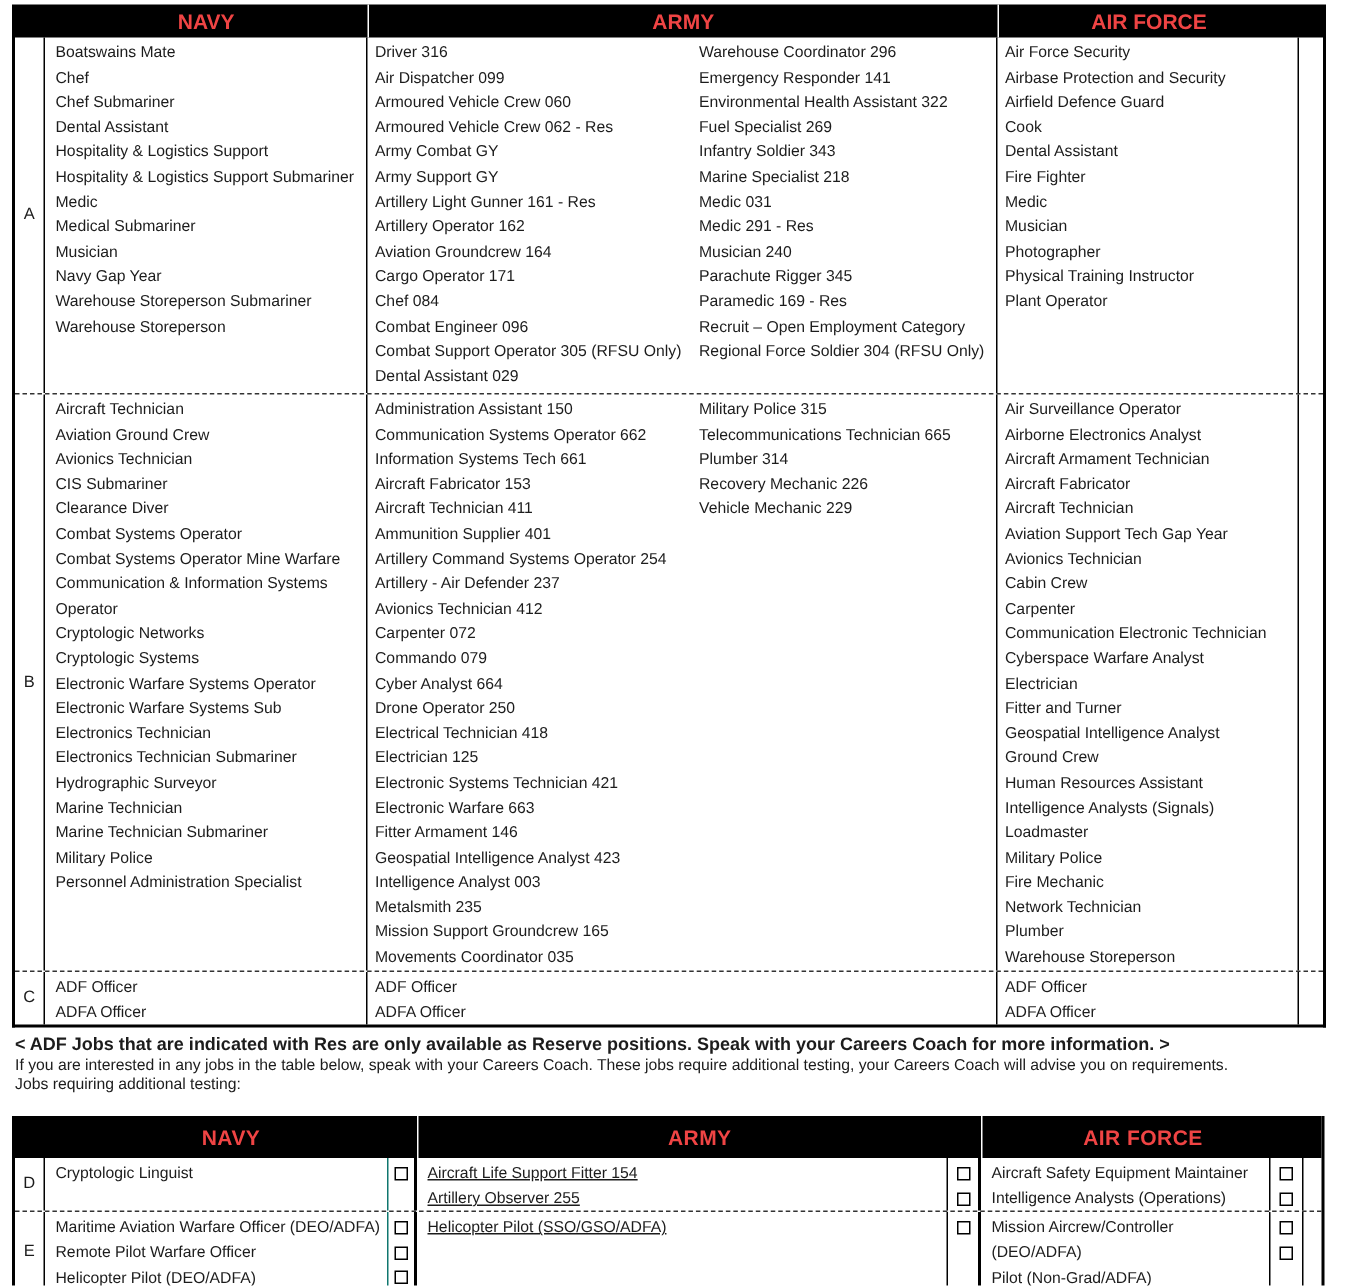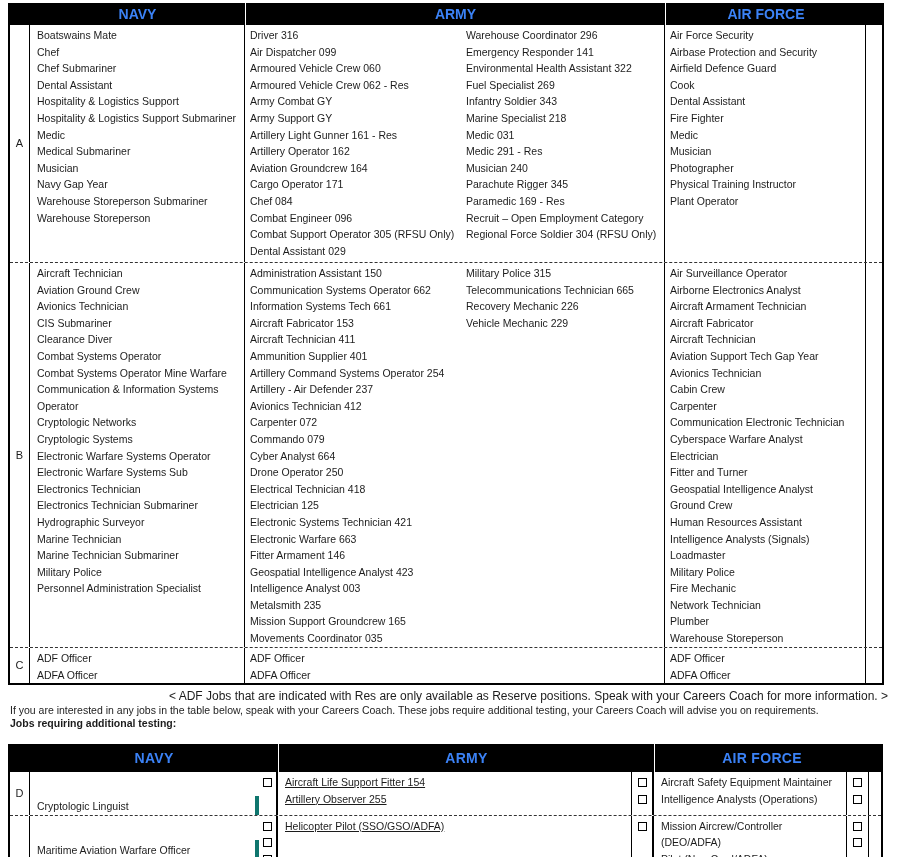--- a/index.html
+++ b/index.html
@@ -10,21 +10,21 @@
     -webkit-font-smoothing:antialiased;
   }
   .sheet{position:relative;width:898px;height:857px;}
 
   
   .jobs-table{margin-left:8px;border:2px solid #000;border-top:none;box-sizing:border-box;background:#fff;}
   .jobs-table *{box-sizing:border-box;}
   .top-table{margin-top:3px;width:876px;}
   .bottom-table{width:875px;}
 
-  .thead{display:flex;background:#000;color:#3b82f6;font-weight:bold;align-items:center;text-align:center;}
+  .thead{display:flex;background:#000;color:#ef4444;font-weight:bold;align-items:center;text-align:center;}
   .top-table .thead{height:22px;font-size:14px;}
   .bottom-table .thead{height:28px;font-size:14px;letter-spacing:.3px;}
   .h-seg{height:100%;display:flex;align-items:center;justify-content:center;}
   .h-div{border-left:1px solid #fff;}
 
   
   .t-label{width:20px;}
   .t-navy{width:215px;}
   .t-army{width:420px;}
   .t-af{width:201px;}
@@ -41,34 +41,34 @@
   .army-sub2{flex:1;}
   .af-cell{width:201px;border-right:1px solid #000;padding:2px 4px 0 5px;}
   .spacer-cell{flex:1;}
   .row-a{min-height:237px;}
   .row-b{min-height:385px;}
   .row-c{min-height:33px;}
   .job-item{white-space:normal;}
 
   
   .notes{padding:4px 10px 0 10px;}
-  .reserve-note{font-weight:normal;font-size:12px;text-align:right;margin:0 0 1px 0;}
+  .reserve-note{font-weight:bold;font-size:12px;text-align:left;margin:0 0 1px 0;}
   .testing-info{font-size:10.5px;margin:0;}
-  .testing-heading{font-size:10.5px;font-weight:bold;margin:1px 0 0 0;}
+  .testing-heading{font-size:10.5px;font-weight:normal;margin:1px 0 0 0;}
 
   
   .bottom-table{margin-top:15px;}
   .b-label{width:20px;}
   .b-navy{width:248px;}
   .b-army{width:376px;}
   .b-af{width:215px;}
   .b-spacer{flex:1;}
 
   .bcell-text{font-size:10.5px;line-height:16.6px;padding:2px 4px 0 7px;}
-  .btxt-navy{width:229px;border-right:4px solid #0f766e;margin-top:24px;}
+  .btxt-navy{width:229px;border-right:1px solid #0f766e;}
   .btxt-army{width:354px;border-right:1px solid #000;text-decoration:underline;}
   .btxt-af{width:193px;border-right:1px solid #000;}
   .bcell-cb{padding-top:2px;}
   .bcb-navy{width:19px;border-right:2px solid #000;}
   .bcb-army{width:22px;border-right:2px solid #000;}
   .bcb-af{width:22px;border-right:1px solid #000;}
   .b-spacer-cell{flex:1;}
   .row-d{min-height:33px;}
   .row-e{min-height:52px;}
   .cb-slot{height:16.6px;display:flex;align-items:center;justify-content:center;}
@@ -198,20 +198,21 @@
             <div class="job-item">Fitter Armament 146</div>
             <div class="job-item">Geospatial Intelligence Analyst 423</div>
             <div class="job-item">Intelligence Analyst 003</div>
             <div class="job-item">Metalsmith 235</div>
             <div class="job-item">Mission Support Groundcrew 165</div>
             <div class="job-item">Movements Coordinator 035</div>
           </div>
         <div class="army-sub2">
             <div class="job-item">Military Police 315</div>
             <div class="job-item">Telecommunications Technician 665</div>
+            <div class="job-item">Plumber 314</div>
             <div class="job-item">Recovery Mechanic 226</div>
             <div class="job-item">Vehicle Mechanic 229</div>
           </div>
       </div>
       <div class="cell af-cell">
           <div class="job-item">Air Surveillance Operator</div>
           <div class="job-item">Airborne Electronics Analyst</div>
           <div class="job-item">Aircraft Armament Technician</div>
           <div class="job-item">Aircraft Fabricator</div>
           <div class="job-item">Aircraft Technician</div>

